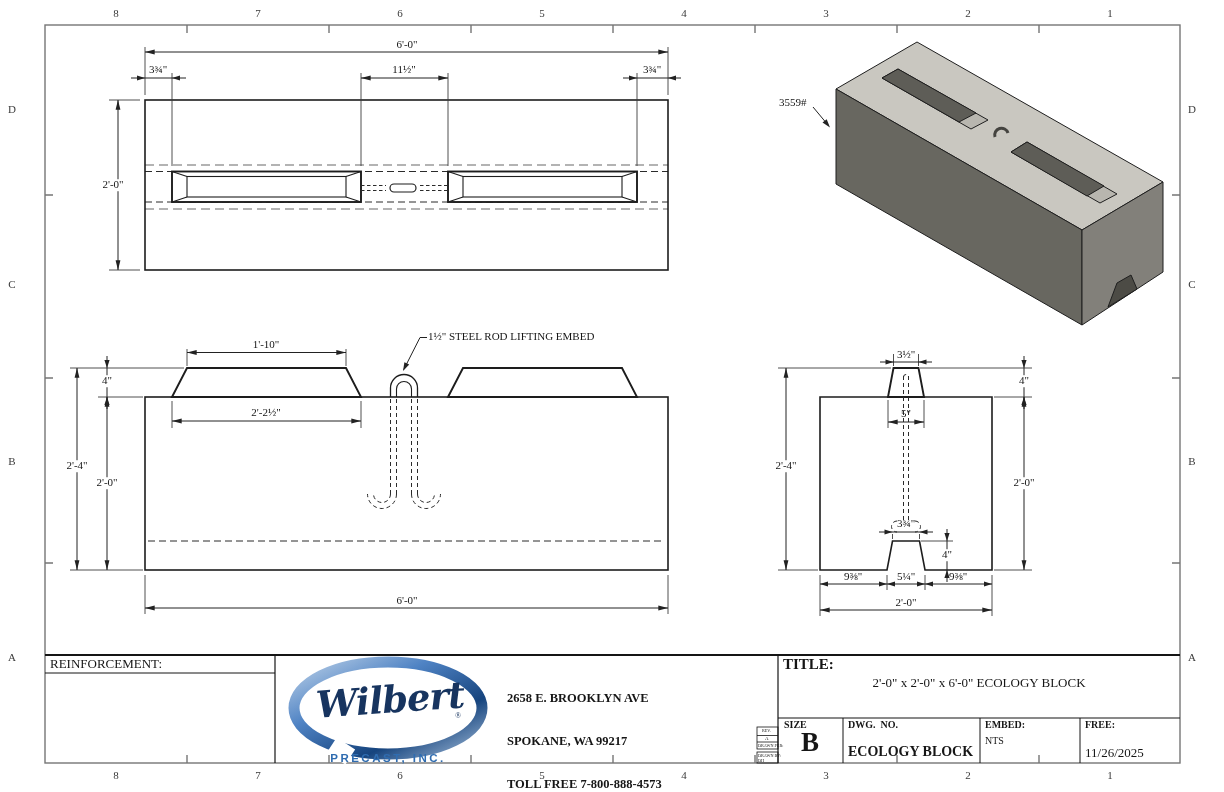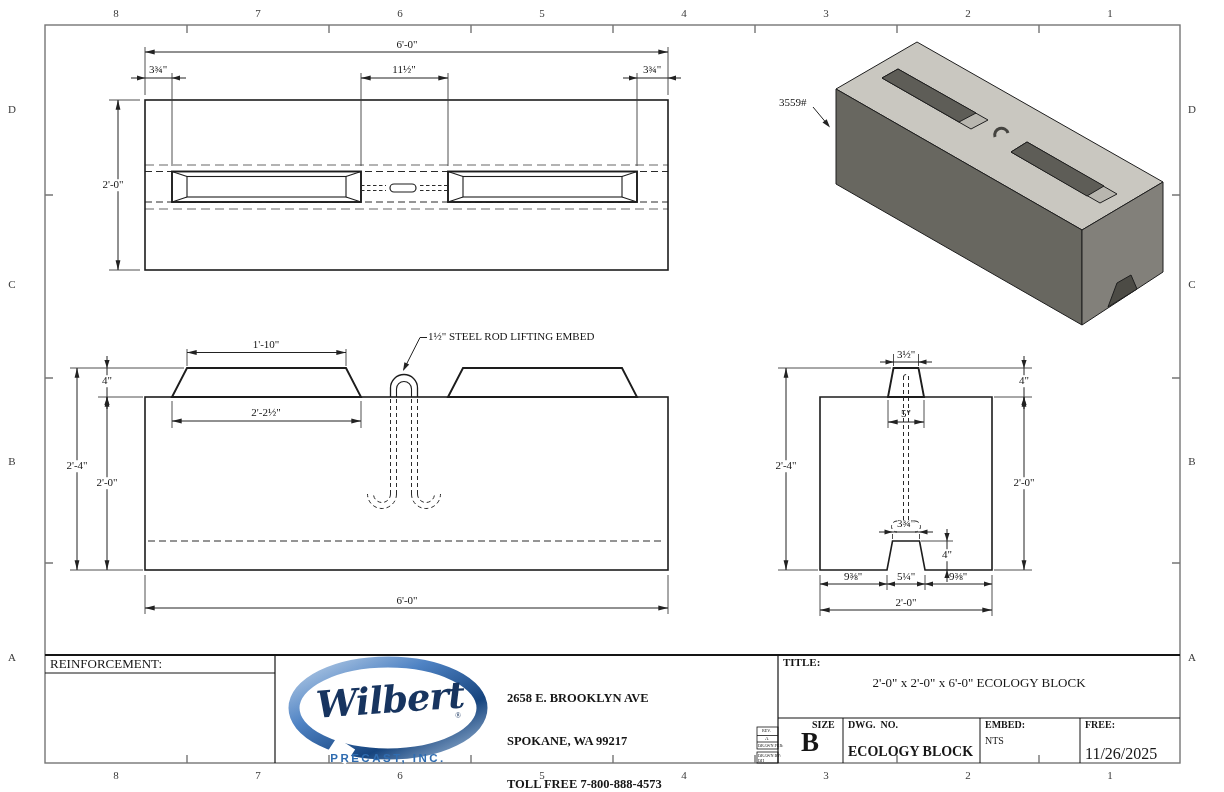--- a/index.html
+++ b/index.html
@@ -6,21 +6,21 @@
   #sheet{position:relative;width:1224px;height:792px;background:#fff;
          font-family:"Liberation Serif","DejaVu Serif",serif;color:#161616;overflow:hidden;}
   #linework{position:absolute;left:0;top:0;}
   .lbl{position:absolute;white-space:pre;line-height:1.05;}
   .c{transform:translate(-50%,-50%);}
   .dim{font-size:11px;}
   .sm{font-size:10px;}
   .mask{background:#ffffff;padding:0 2px;}
   .zone{font-size:11px;color:#3a3a3a;}
   .tb-label{font-size:10px;font-weight:bold;}
-  .tb-val{font-size:16px;}
+  .tb-val{font-size:13px;}
   .addr{font-size:12.5px;font-weight:bold;line-height:14.2px;}
   .tiny{font-size:4.2px;line-height:1;}
   .logo-name{font-family:"DejaVu Serif","Liberation Serif",serif;font-style:italic;font-weight:bold;
              font-size:37px;color:#17345f;transform:translate(-50%,-50%) rotate(-4deg);letter-spacing:-1px;}
   .logo-sub{font-family:"Liberation Sans","DejaVu Sans",sans-serif;font-weight:bold;font-size:11.5px;
             color:#2f6cb0;letter-spacing:2.5px;transform:translate(-50%,-50%);margin-top:28px;}
   .logo-reg{font-size:8px;color:#17345f;}
 </style>
 </head>
 <body>
@@ -284,24 +284,24 @@
     
     
   </div>
 
   <span class="lbl tiny" style="left:762px;top:729px">REV.</span>
   <span class="lbl" style="left:765px;top:736px;font-size:5px">A</span>
   <span class="lbl tiny" style="left:758px;top:744px">DRAWN PER:</span>
   <span class="lbl tiny" style="left:758px;top:753.5px">DRAWN BY:</span>
   <span class="lbl tiny" style="left:758px;top:758.5px">DH</span>
 
-  <span class="lbl tb-label" style="left:783px;top:657px;font-size:11px">TITLE:</span>
+  <span class="lbl tb-label" style="left:783px;top:657px;font-size:15px">TITLE:</span>
   <span class="lbl" style="left:979px;top:683px;font-size:13px;transform:translate(-50%,-50%)">2'-0" x 2'-0" x 6'-0" ECOLOGY BLOCK</span>
 
-  <span class="lbl tb-label" style="left:812px;top:720px">SIZE</span>
+  <span class="lbl tb-label" style="left:784px;top:720px">SIZE</span>
   <span class="lbl" style="left:810px;top:742px;font-size:27px;font-weight:bold;transform:translate(-50%,-50%)">B</span>
 
   <span class="lbl tb-label" style="left:848px;top:720px">DWG.  NO.</span>
   <span class="lbl" style="left:848px;top:745px;font-size:14px;font-weight:bold">ECOLOGY BLOCK</span>
 
   <span class="lbl tb-label" style="left:985px;top:720px">EMBED:</span>
   <span class="lbl sm" style="left:985px;top:736px">NTS</span>
 
   <span class="lbl tb-label" style="left:1085px;top:720px">FREE:</span>
   <span class="lbl tb-val" style="left:1085px;top:746px">11/26/2025</span>

